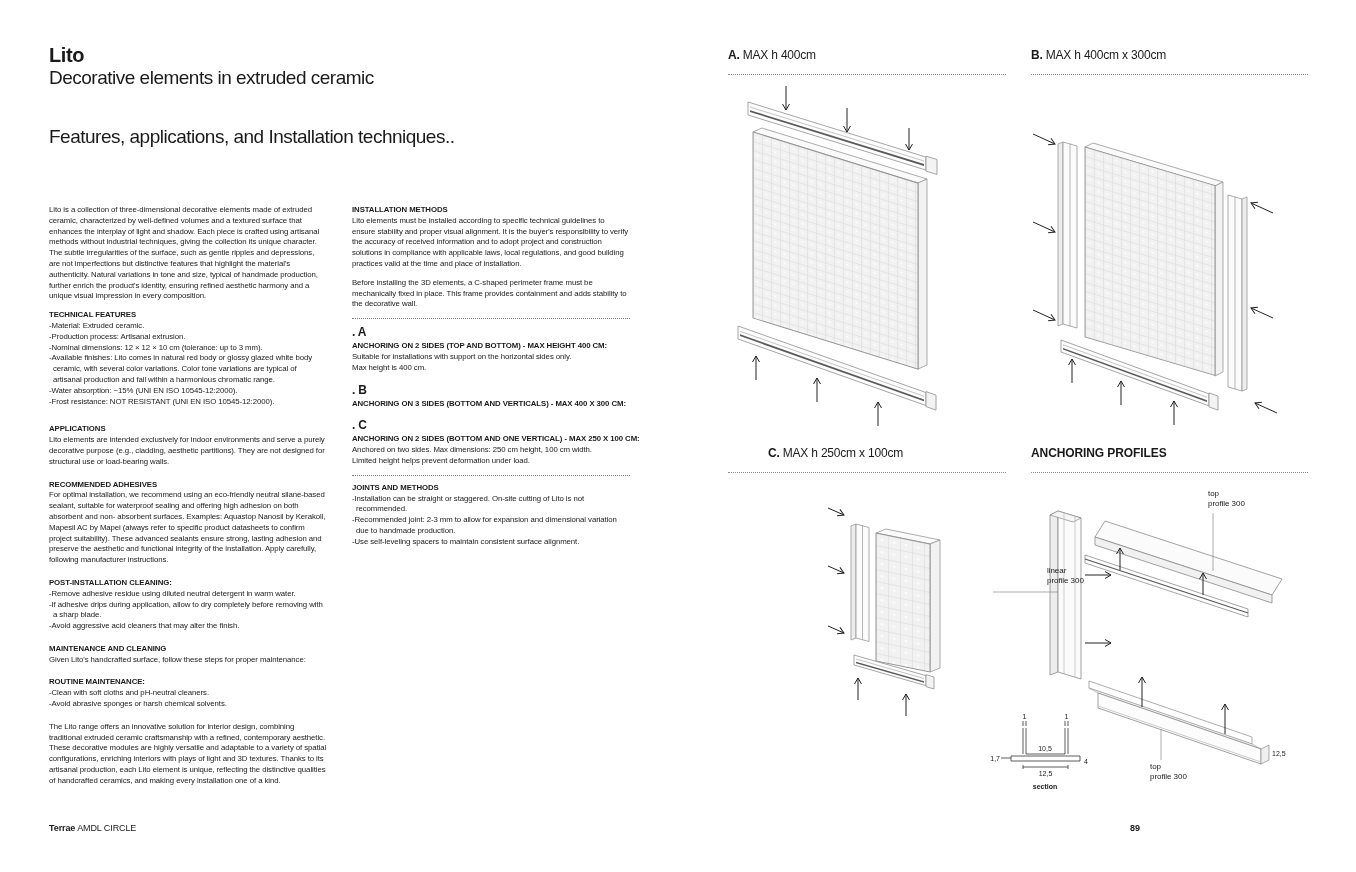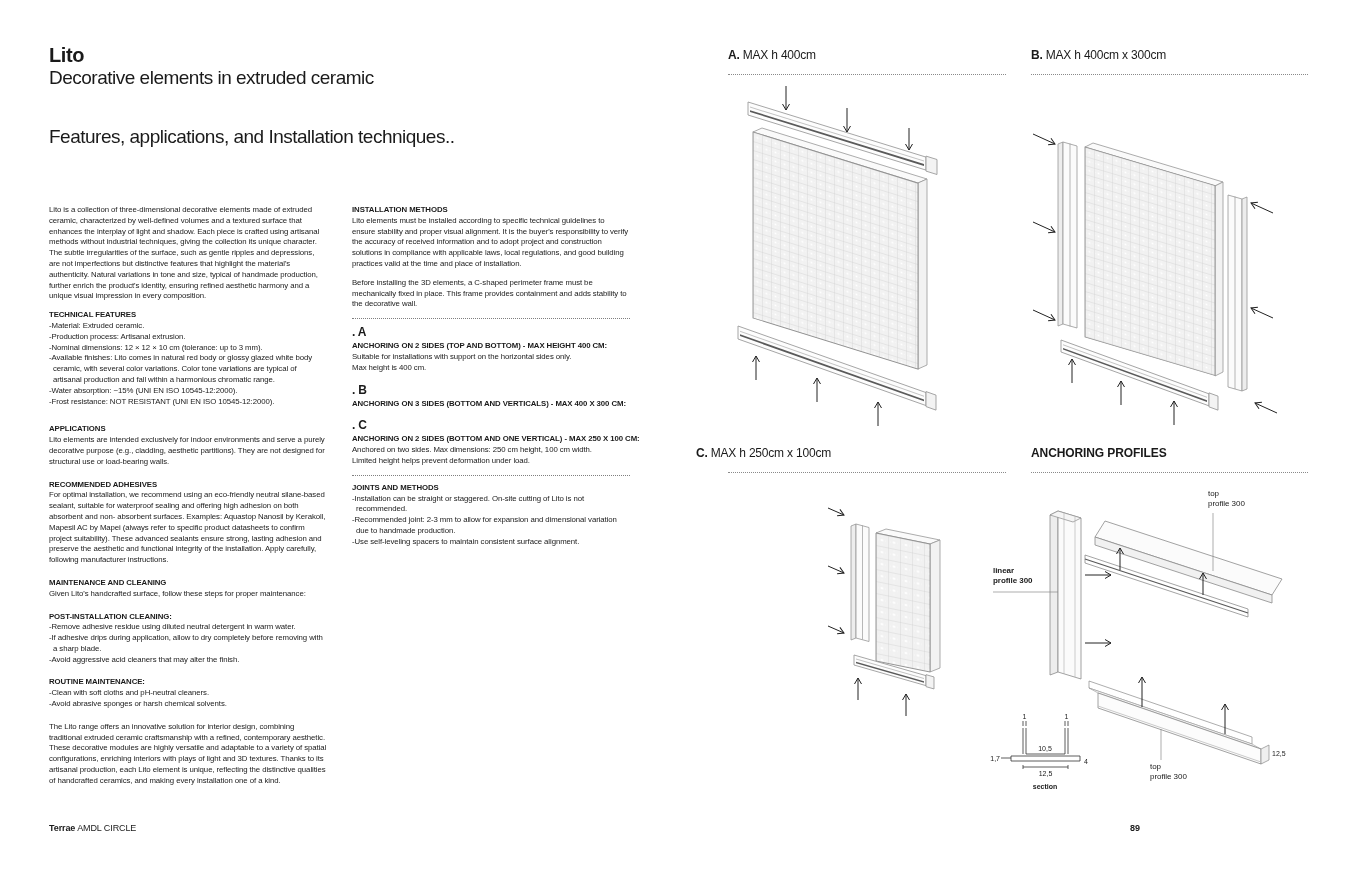--- a/index.html
+++ b/index.html
@@ -64,31 +64,31 @@
       <div class="h">APPLICATIONS</div>
       <div class="para">Lito elements are intended exclusively for indoor environments and serve a purely decorative purpose (e.g., cladding, aesthetic partitions). They are not designed for structural use or load-bearing walls.</div>
     </div>
 
     <div class="block">
       <div class="h">RECOMMENDED ADHESIVES</div>
       <div class="para">For optimal installation, we recommend using an eco-friendly neutral silane-based sealant, suitable for waterproof sealing and offering high adhesion on both absorbent and non- absorbent surfaces. Examples: Aquastop Nanosil by Kerakoll, Mapesil AC by Mapei (always refer to specific product datasheets to confirm project suitability). These advanced sealants ensure strong, lasting adhesion and preserve the aesthetic and functional integrity of the installation. Apply carefully, following manufacturer instructions.</div>
     </div>
 
     <div class="block">
-      <div class="h">MAINTENANCE AND CLEANING</div>
-      <div class="para">Given Lito's handcrafted surface, follow these steps for proper maintenance:</div>
-    </div>
-
-    <div class="block">
       <div class="h">POST-INSTALLATION CLEANING:</div>
       <div class="list">
           <div class="li">-Remove adhesive residue using diluted neutral detergent in warm water.</div>
           <div class="li">-If adhesive drips during application, allow to dry completely before removing with a sharp blade.</div>
           <div class="li">-Avoid aggressive acid cleaners that may alter the finish.</div>
         </div>
+    </div>
+
+    <div class="block">
+      <div class="h">MAINTENANCE AND CLEANING</div>
+      <div class="para">Given Lito's handcrafted surface, follow these steps for proper maintenance:</div>
     </div>
 
     <div class="block">
       <div class="h">ROUTINE MAINTENANCE:</div>
       <div class="list">
           <div class="li">-Clean with soft cloths and pH-neutral cleaners.</div>
           <div class="li">-Avoid abrasive sponges or harsh chemical solvents.</div>
         </div>
     </div>
 
@@ -146,21 +146,21 @@
 <div class="abs dhead" style="left:728px;top:48px;">
   <span class="pre">A.</span><span> MAX h 400cm</span>
 </div>
 <div class="abs dotrule" style="left:728px;top:74px;"></div>
 
 <div class="abs dhead" style="left:1031px;top:48px;">
   <span class="pre">B.</span><span> MAX h 400cm x 300cm</span>
 </div>
 <div class="abs dotrule" style="left:1031px;top:74px;width:277px;"></div>
 
-<div class="abs dhead" style="left:696px;top:446px;">
+<div class="abs dhead" style="left:768px;top:446px;">
   <span class="pre">C.</span><span> MAX h 250cm x 100cm</span>
 </div>
 <div class="abs dotrule" style="left:728px;top:472px;"></div>
 
 <div class="abs dhead boldall" style="left:1031px;top:446px;">ANCHORING PROFILES</div>
 <div class="abs dotrule" style="left:1031px;top:472px;width:277px;"></div>
 
 <svg class="abs" style="left:728px;top:80px;" width="300" height="360" viewBox="0 0 300 360">
   <defs>
     <pattern id="patA" width="9" height="9" patternUnits="userSpaceOnUse">
@@ -348,18 +348,18 @@
   <text class="dim" x="60" y="276" text-anchor="middle">10,5</text>
   <text class="dim" x="15" y="286" text-anchor="end">1,7</text>
   <text class="dim" x="99" y="289" text-anchor="start">4</text>
   <text class="dim" x="60.5" y="301" text-anchor="middle">12,5</text>
   <text class="dim b" x="60" y="314" text-anchor="middle">section</text>
   <text class="dim" x="287" y="281" text-anchor="start">12,5</text>
 </svg>
 
 <div class="abs diag-label" style="left:1208px;top:489px;">top
 profile 300</div>
-<div class="abs diag-label" style="left:993px;top:566px;font-weight:bold;">linear
+<div class="abs diag-label" style="left:1047px;top:566px;">linear
 profile 300</div>
 <div class="abs diag-label" style="left:1150px;top:762px;">top
 profile 300</div>
 
 <div class="abs pagenum" style="left:1130px;top:823px;">89</div>
 
 </body></html>

